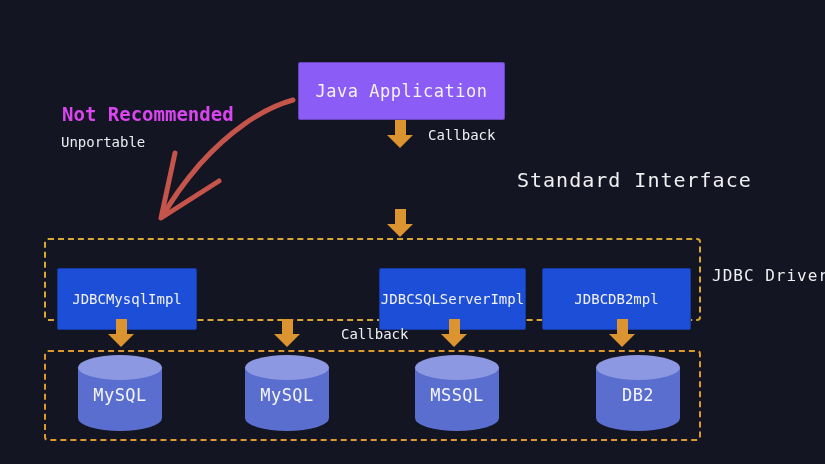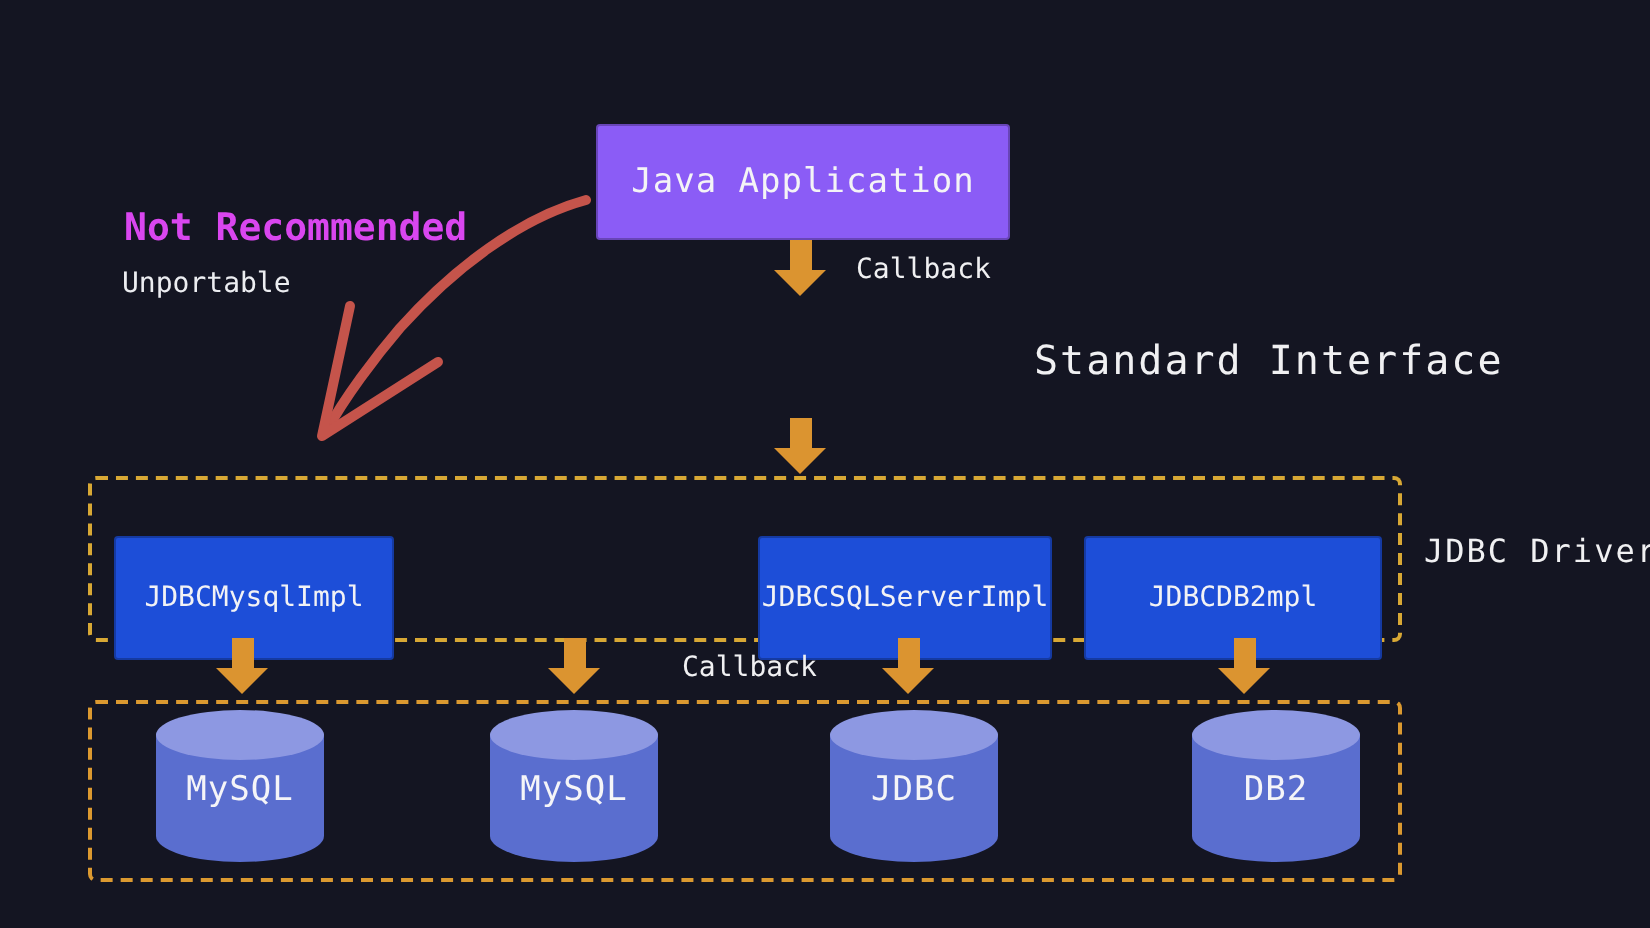--- a/index.html
+++ b/index.html
@@ -121,21 +121,21 @@
       <div class="cyl-label">MySQL</div>
     </div>
     <div class="cylinder cyl1">
       <div class="cyl-body"></div>
       <div class="cyl-top"></div>
       <div class="cyl-label">MySQL</div>
     </div>
     <div class="cylinder cyl2">
       <div class="cyl-body"></div>
       <div class="cyl-top"></div>
-      <div class="cyl-label">JDBC</div>
+      <div class="cyl-label">MSSQL</div>
     </div>
     <div class="cylinder cyl3">
       <div class="cyl-body"></div>
       <div class="cyl-top"></div>
       <div class="cyl-label">DB2</div>
     </div>
   </div>
 
 </div>
 

